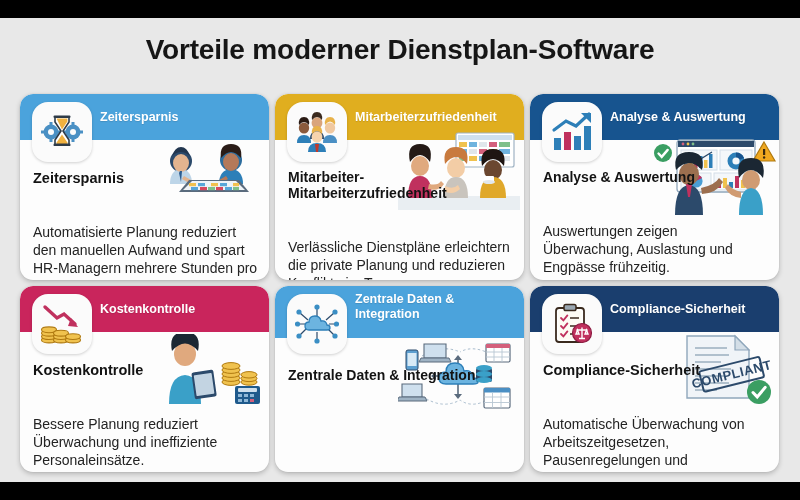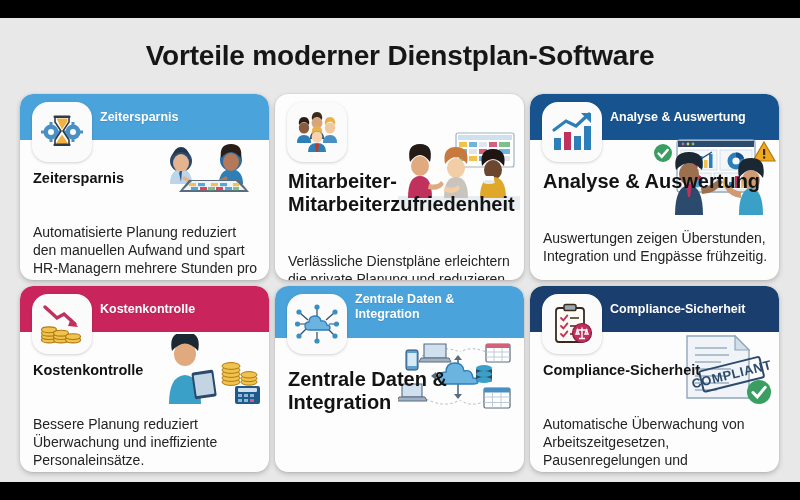--- a/index.html
+++ b/index.html
@@ -37,21 +37,21 @@
     width: 800px;
     height: 464px;
     background: #e8e8e8;
     overflow: hidden;
   }
 
   
   .page-title {
     position: absolute;
     left: 0;
-    top: 22px;
+    top: 16px;
     width: 800px;
     text-align: center;
     font-size: 28px;
     font-weight: bold;
     color: #161616;
     letter-spacing: -0.2px;
     white-space: nowrap;
   }
 
   
@@ -122,21 +122,21 @@
     top: 76px;
     z-index: 4;
   }
   .card-title {
     font-size: 14.5px;
     font-weight: bold;
     color: #131313;
     line-height: 1.14;
     margin-bottom: 5px;
   }
-  .card-title.two-line { font-size: 20px; }
+  .card-title.two-line { font-size: 14px; }
   .card-desc {
     font-size: 14px;
     color: #232323;
     line-height: 1.3;
     margin-top: 36px;
   }
 
   
   .illus {
     position: absolute;
@@ -228,20 +228,23 @@
           </g>
         </svg>
 
         <div class="card-body">
           <div class="card-title">Zeitersparnis</div>
           <div class="card-desc">Automatisierte Planung reduziert den manuellen Aufwand und spart HR-Managern mehrere Stunden pro Woche.</div>
         </div>
       </div>
 
       <div class="card">
+        <div class="card-header" style="background:#e0ae1f">
+          <div class="header-label">Mitarbeiterzufriedenheit</div>
+        </div>
 
         <div class="icon-tile">
           <svg width="44" height="44" viewBox="0 0 44 44">
             <ellipse cx="9" cy="18" rx="5.2" ry="5.6" fill="#8a5a3c"></ellipse>
             <path d="M2 33 q0 -8 7 -8 q7 0 7 8z" fill="#2d7fb8"></path>
             <path d="M4 15 q5 -6 10 0 q1 -8 -5 -8 q-6 0 -5 8z" fill="#2a1b14"></path>
             <ellipse cx="35" cy="18" rx="5.2" ry="5.6" fill="#f0c8a0"></ellipse>
             <path d="M28 33 q0 -8 7 -8 q7 0 7 8z" fill="#4a8fc4"></path>
             <path d="M30 15 q5 -7 10 0 q1 -8 -5 -8 q-6 0 -5 8z" fill="#e8b24a"></path>
             <ellipse cx="22" cy="13" rx="5.4" ry="5.8" fill="#d9a47c"></ellipse>
@@ -354,21 +357,21 @@
           <path d="M25 34 q13 -14 26 0 q4 -18 -13 -18 q-17 0 -13 18z" fill="#1b2733"></path>
           <path d="M50 52 q14 -3 18 -10 l4 4 q-6 11 -21 12z" fill="#9c6f4f"></path>
           <ellipse cx="100" cy="44" rx="9" ry="10" fill="#d09b72"></ellipse>
           <path d="M88 79 q0 -26 12 -27 q12 1 12 27z" fill="#3aa0c8"></path>
           <path d="M88 42 q12 -16 24 0 q4 -20 -12 -20 q-16 0 -12 20z" fill="#1b2733"></path>
           <path d="M90 56 q-10 -3 -13 -8 l-3 4 q5 9 16 10z" fill="#d09b72"></path>
         </svg>
 
         <div class="card-body">
           <div class="card-title two-line">Analyse &amp; Auswertung</div>
-          <div class="card-desc">Auswertungen zeigen Überstunden, Integration und Engpässe frühzeitig.</div>
+          <div class="card-desc">Auswertungen zeigen Überwachung, Auslastung und Engpässe frühzeitig.</div>
         </div>
       </div>
 
       <div class="card">
         <div class="card-header" style="background:#c9255c">
           <div class="header-label">Kostenkontrolle</div>
         </div>
 
         <div class="icon-tile">
           <svg width="44" height="44" viewBox="0 0 44 44">

